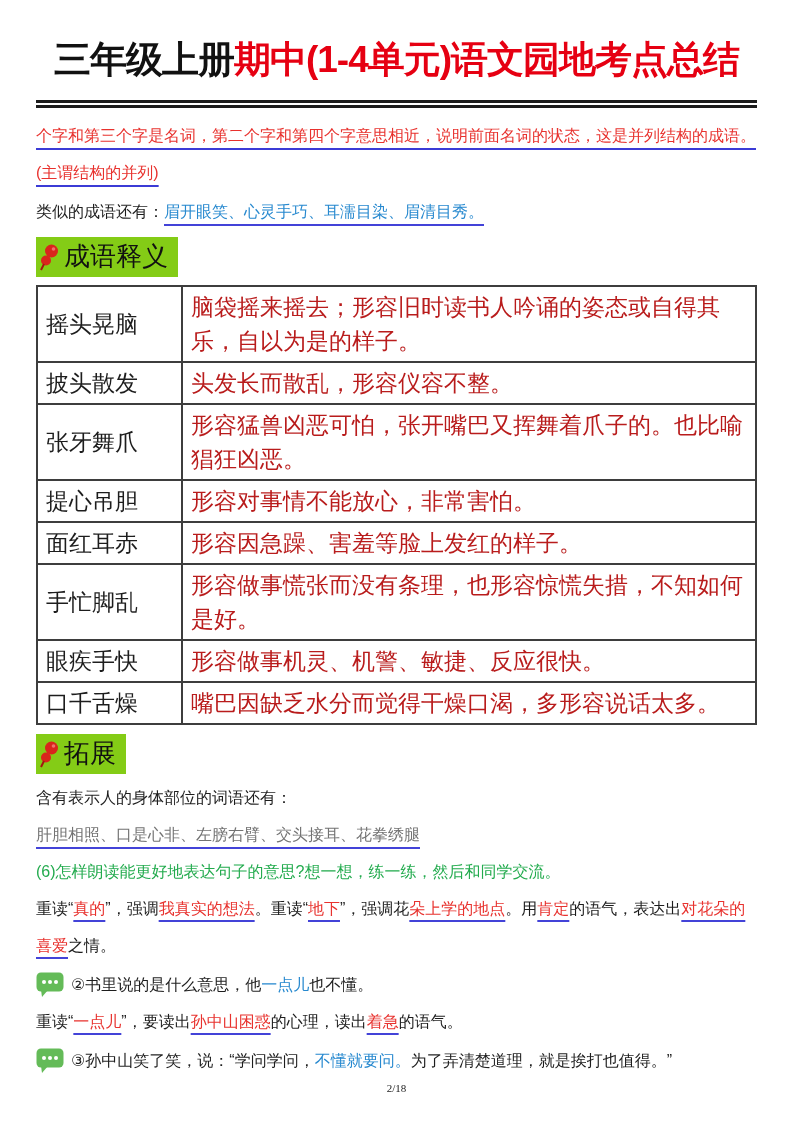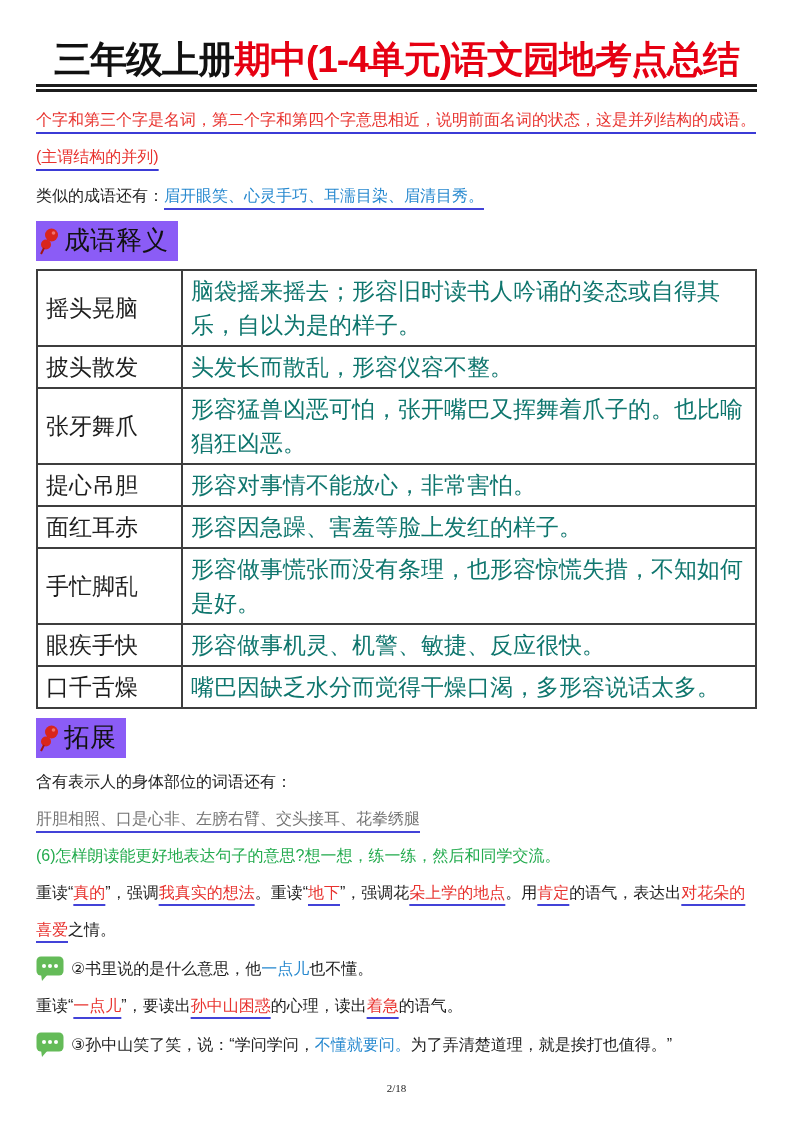--- a/index.html
+++ b/index.html
@@ -18,21 +18,21 @@
     position: relative;
   }
 
   
   .title {
     text-align: center;
     font-size: 37px;
     font-weight: bold;
     letter-spacing: -1px;
     line-height: 1.3;
-    padding-bottom: 0;
+    padding-bottom: 16px;
     border-bottom: 8px double #1c1c1c;
     margin-bottom: 9px;
     white-space: nowrap;
   }
   .title .t-black { color: #111111; }
   .title .t-red   { color: #e60012; }
 
   
   .para { font-size: 16px; line-height: 37px; }
 
@@ -50,21 +50,21 @@
     text-decoration-color: #4343d8;
     text-decoration-thickness: 2px;
     text-underline-offset: 7px;
   }
 
   
   .section-label {
     display: inline-flex;
     align-items: center;
     gap: 5px;
-    background: #8b5cf6;
+    background: #84cc16;
     padding: 2px 10px 3px 3px;
     font-size: 26px;
     color: #111;
     margin: 7px 0 5px 0;
   }
   .pin { width: 20px; height: 28px; flex: 0 0 auto; }
 
   
   table.idioms {
     width: 100%;
@@ -72,21 +72,21 @@
     margin: 3px 0 2px 0;
   }
   table.idioms td {
     border: 2px solid #3d3d3d;
     font-size: 23px;
     line-height: 34px;
     padding: 3px 8px;
     vertical-align: middle;
   }
   td.idiom   { width: 145px; color: #1d1d1d; white-space: nowrap; }
-  td.meaning { color: #0f766e; }
+  td.meaning { color: #b91c1c; }
 
   
   .red-underlined {
     color: #737373;
     text-decoration: underline;
     text-decoration-color: #4343d8;
     text-decoration-thickness: 2px;
     text-underline-offset: 7px;
   }
   .green-text { color: #23ab4e; }

